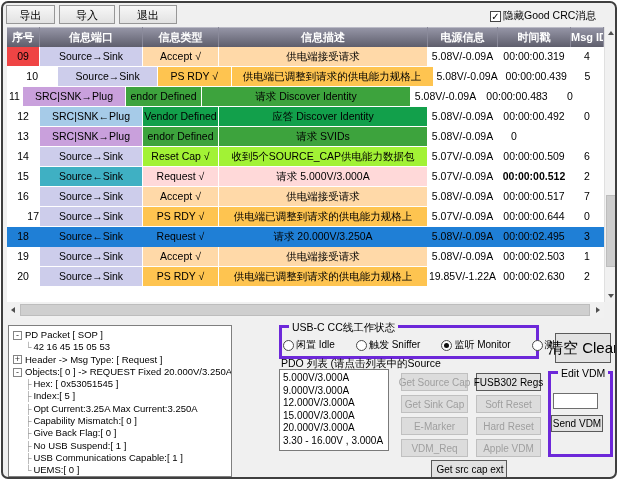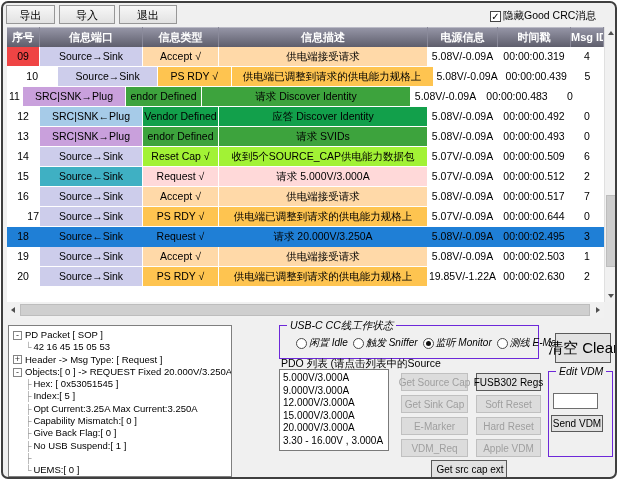--- a/index.html
+++ b/index.html
@@ -42,24 +42,24 @@
 
   
   .tree{position:absolute;left:5px;top:322px;width:224px;height:152px;background:#fff;border:1px solid #7f7f7f;
         padding:3px 2px 0 4px;overflow:hidden;}
   .tline{height:12.3px;font-size:9.5px;line-height:12.3px;white-space:nowrap;color:#000;display:flex;align-items:center;}
   .ticon{display:inline-block;width:9px;height:9px;border:1px solid #848484;background:#fff;color:#333;
          font-size:9px;line-height:7px;text-align:center;margin-right:3px;flex:0 0 9px;}
   .tconn{color:#999;font-size:9px;margin:0 2px 0 12px;}
 
   
-  .gbox{position:absolute;border:1px solid #6d28d9;font-style:italic;}
+  .gbox{position:absolute;border:3px solid #6d28d9;}
   .gbl{position:absolute;top:-7px;left:7px;background:#f0f0f0;padding:0 3px;font-size:10.5px;color:#000;white-space:nowrap;}
 
-  .radios{position:absolute;left:16px;top:10px;display:flex;align-items:flex-end;gap:5px;white-space:nowrap;}
+  .radios{position:absolute;left:1px;top:10px;display:flex;align-items:flex-end;gap:21px;white-space:nowrap;}
   .ritem{display:flex;align-items:center;font-size:10px;color:#000;}
   .rdot{width:11px;height:11px;border-radius:50%;border:1px solid #4a4a4a;background:#fff;margin-right:2px;flex:0 0 11px;}
   .rdot.sel{position:relative;}
   .rdot.sel::after{content:'';position:absolute;left:2px;top:2px;width:5px;height:5px;border-radius:50%;background:#111;}
 
   .btn{position:absolute;background:#e2e2e2;border:1px solid #8e8e8e;font-size:10px;color:#000;
        text-align:center;display:flex;align-items:center;justify-content:center;white-space:nowrap;cursor:default;}
   .btn.dis{color:#9f9f9f;border-color:#c0c0c0;background:#dcdcdc;}
   .btn.strong{border-color:#5a5a5a;}
 
@@ -132,39 +132,38 @@
           <div class="td" style="width: 70px; background: rgb(255, 255, 255);">5.08V/-0.09A</div>
           <div class="td" style="width: 73px; background: rgb(255, 255, 255);">00:00:00.492</div>
           <div class="td" style="width: 33px; background: rgb(255, 255, 255);">0</div>
         </div>
         <div class="tr">
           <div class="td" style="width: 33px; background: rgb(255, 255, 255);">13</div>
           <div class="td" style="width: 103px; background: rgb(201, 160, 220);">SRC|SNK→Plug</div>
           <div class="td" style="width: 76px; background: rgb(61, 163, 61);">endor Defined</div>
           <div class="td" style="width: 209px; background: rgb(61, 163, 61);">请求 SVIDs</div>
           <div class="td" style="width: 70px; background: rgb(255, 255, 255);">5.08V/-0.09A</div>
-          <div class="td" style="width: 73px; background: rgb(255, 255, 255);">00:00:00.493</div>
           <div class="td" style="width: 33px; background: rgb(255, 255, 255);">0</div>
         </div>
         <div class="tr">
           <div class="td" style="width: 33px; background: rgb(255, 255, 255);">14</div>
           <div class="td" style="width: 103px; background: rgb(205, 205, 235);">Source→Sink</div>
           <div class="td" style="width: 76px; background: rgb(162, 242, 53);">Reset Cap √</div>
           <div class="td" style="width: 209px; background: rgb(162, 242, 53);">收到5个SOURCE_CAP供电能力数据包</div>
           <div class="td" style="width: 70px; background: rgb(255, 255, 255);">5.07V/-0.09A</div>
           <div class="td" style="width: 73px; background: rgb(255, 255, 255);">00:00:00.509</div>
           <div class="td" style="width: 33px; background: rgb(255, 255, 255);">6</div>
         </div>
         <div class="tr">
           <div class="td" style="width: 33px; background: rgb(255, 255, 255);">15</div>
           <div class="td" style="width: 103px; background: rgb(63, 176, 195);">Source←Sink</div>
           <div class="td" style="width: 76px; background: rgb(255, 217, 217);">Request √</div>
           <div class="td" style="width: 209px; background: rgb(255, 217, 217);">请求 5.000V/3.000A</div>
           <div class="td" style="width: 70px; background: rgb(255, 255, 255);">5.07V/-0.09A</div>
-          <div class="td" style="width: 73px; background: rgb(255, 255, 255);">00:00:00.512</div>
+          <div class="td" style="width: 73px; background: rgb(255, 255, 255); font-weight: bold;">00:00:00.512</div>
           <div class="td" style="width: 33px; background: rgb(255, 255, 255);">2</div>
         </div>
         <div class="tr">
           <div class="td" style="width: 33px; background: rgb(255, 255, 255);">16</div>
           <div class="td" style="width: 103px; background: rgb(205, 205, 235);">Source→Sink</div>
           <div class="td" style="width: 76px; background: rgb(255, 217, 168);">Accept √</div>
           <div class="td" style="width: 209px; background: rgb(255, 217, 168);">供电端接受请求</div>
           <div class="td" style="width: 70px; background: rgb(255, 255, 255);">5.08V/-0.09A</div>
           <div class="td" style="width: 73px; background: rgb(255, 255, 255);">00:00:00.517</div>
           <div class="td" style="width: 33px; background: rgb(255, 255, 255);">7</div>
@@ -263,20 +262,21 @@
         <div class="tline">
           <span class="tconn">├</span>
           <span>Give Back Flag:[ 0 ]</span>
         </div>
         <div class="tline">
           <span class="tconn">├</span>
           <span>No USB Suspend:[ 1 ]</span>
         </div>
         <div class="tline">
           <span class="tconn">├</span>
+          <span>USB Communications Capable:[ 1 ]</span>
         </div>
         <div class="tline">
           <span class="tconn">└</span>
           <span>UEMS:[ 0 ]</span>
         </div>
       </div>
 
   <div class="gbox" style="left:276px;top:322px;width:260px;height:34px;">
     <span class="gbl">USB-C CC线工作状态</span>
     <div class="radios" id="radios">

